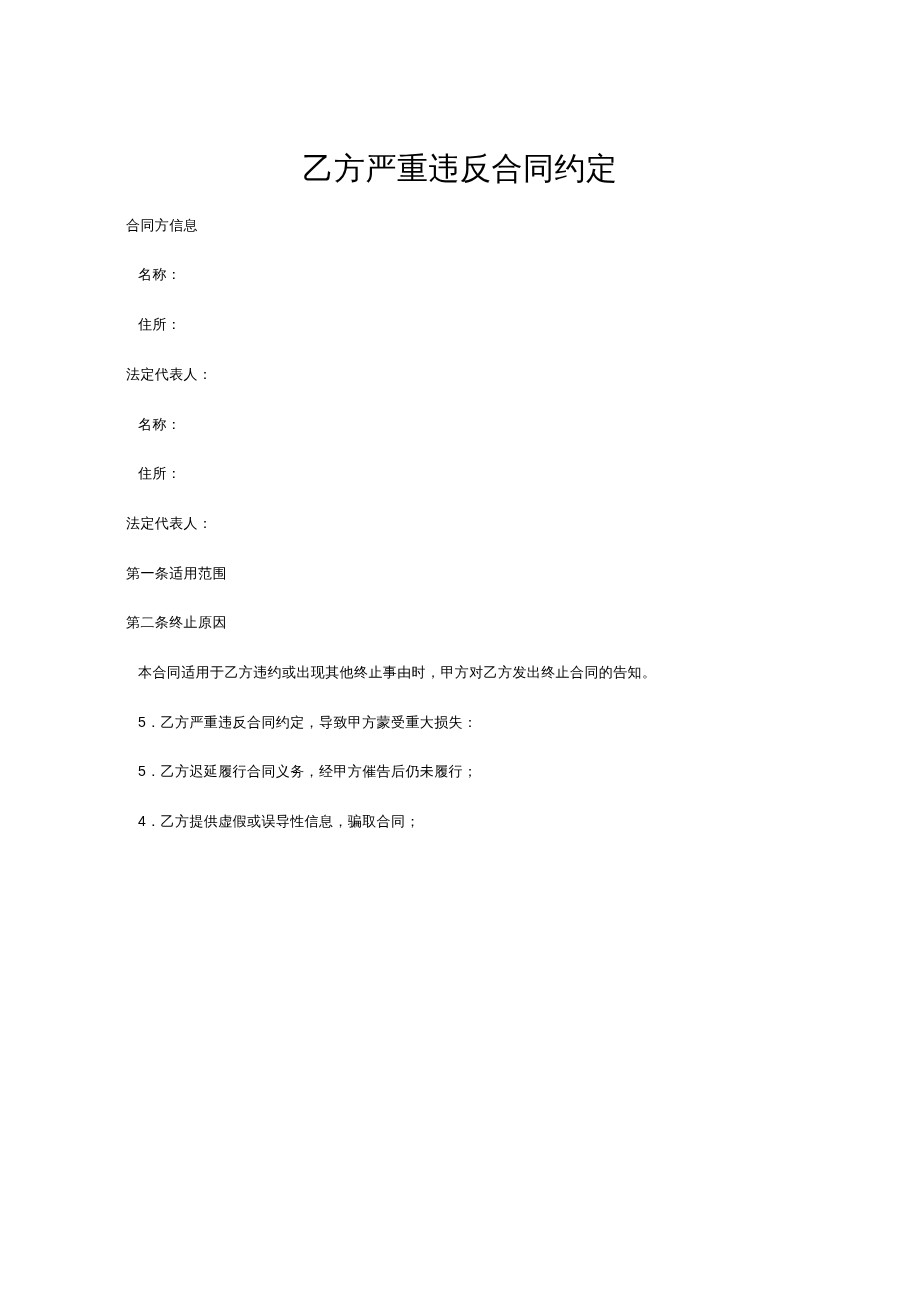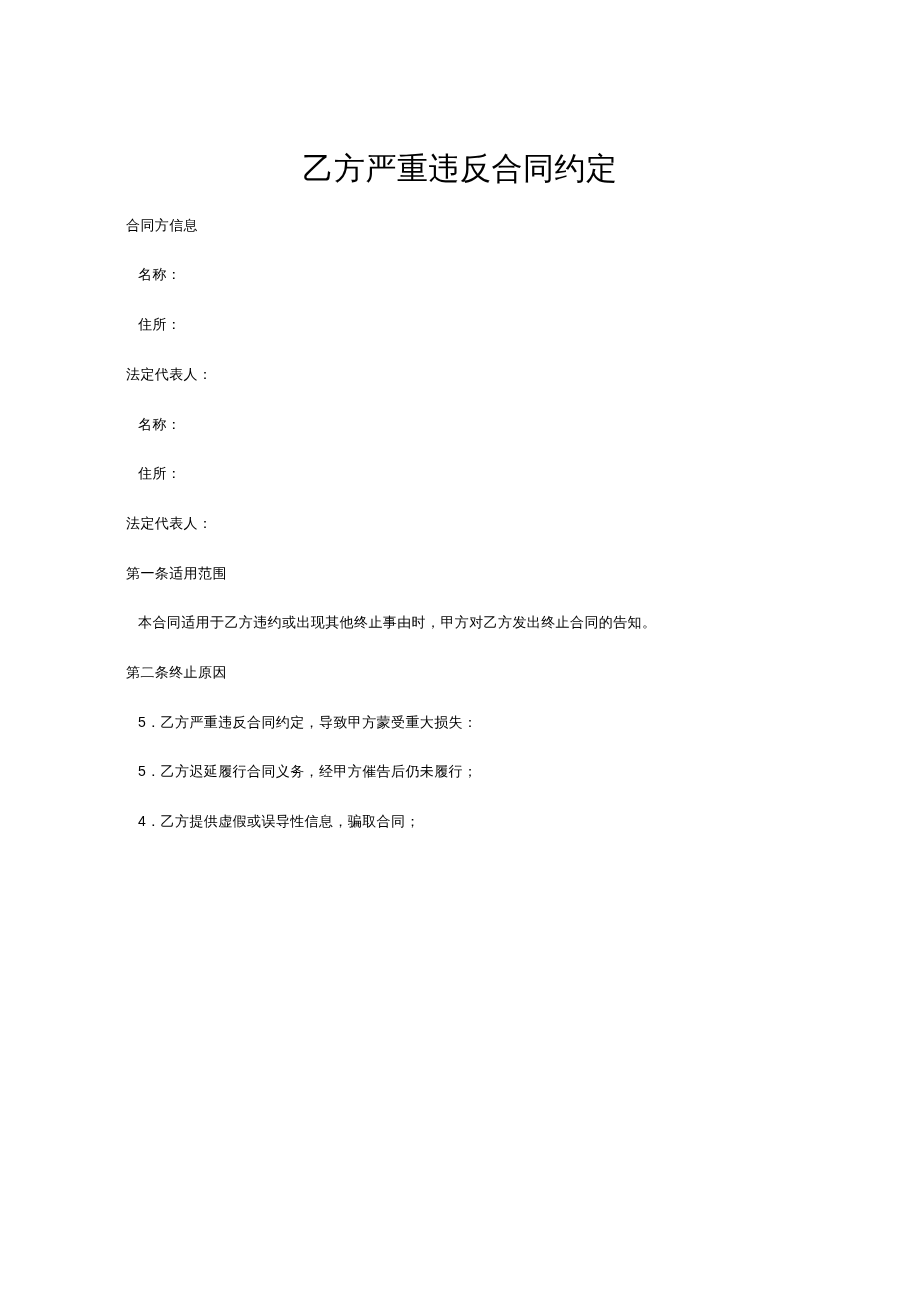--- a/index.html
+++ b/index.html
@@ -54,18 +54,18 @@
   <h1 class="doc-title">乙方严重违反合同约定</h1>
 
   <p class="para indent-1">合同方信息</p>
   <p class="para indent-2">名称：</p>
   <p class="para indent-2">住所：</p>
   <p class="para indent-1">法定代表人：</p>
   <p class="para indent-2">名称：</p>
   <p class="para indent-2">住所：</p>
   <p class="para indent-1">法定代表人：</p>
   <p class="para indent-1">第一条适用范围</p>
+  <p class="para indent-1">第二条终止原因</p>
   <p class="para flow">本合同适用于乙方违约或出现其他终止事由时，甲方对乙方发出终止合同的告知。</p>
-  <p class="para indent-1">第二条终止原因</p>
   <p class="para indent-2">5．乙方严重违反合同约定，导致甲方蒙受重大损失：</p>
   <p class="para indent-2">5．乙方迟延履行合同义务，经甲方催告后仍未履行；</p>
   <p class="para indent-2">4．乙方提供虚假或误导性信息，骗取合同；</p>
 </div>
 
 </body></html>

